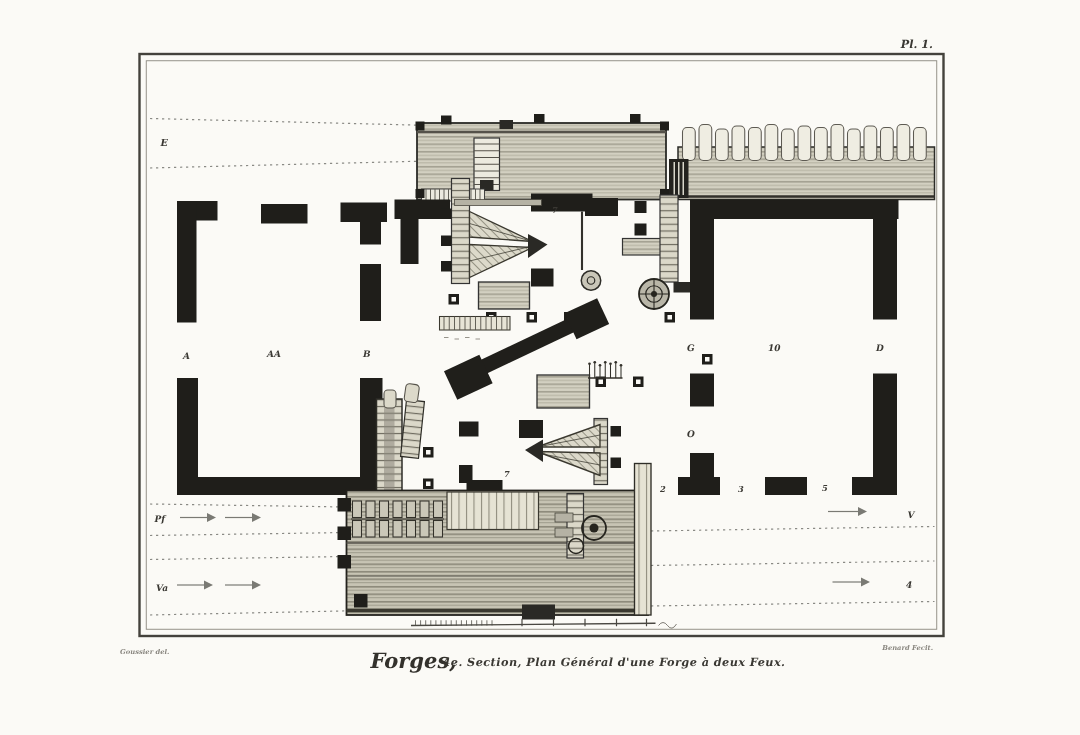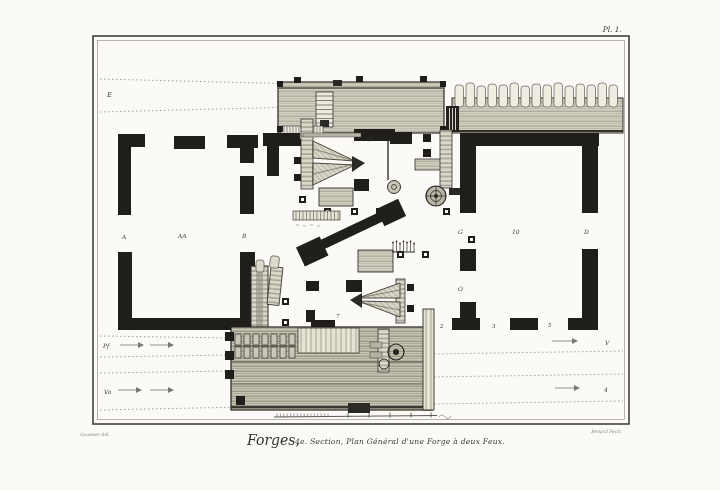--- a/index.html
+++ b/index.html
@@ -1,17 +1,17 @@
 <!DOCTYPE html>
 <html><head>
 <meta charset="utf-8">
 <style>
   html,body{margin:0;padding:0;background:#fbfaf6;}
   .page{position:relative;width:720px;height:490px;background:#fbfaf6;overflow:hidden;
-        font-family:"DejaVu Serif", serif;}
+        font-family:"DejaVu Serif", serif;font-weight:bold;}
   svg{position:absolute;left:0;top:0;}
   .lbl{font-family:"DejaVu Serif", serif;font-style:italic;fill:#3a3833;}
 </style>
 </head>
 <body>
 
 <div class="page">
 <svg width="720" height="490" viewBox="0 0 720 490">
   <defs>
     <pattern id="wood" width="7" height="5" patternUnits="userSpaceOnUse">

